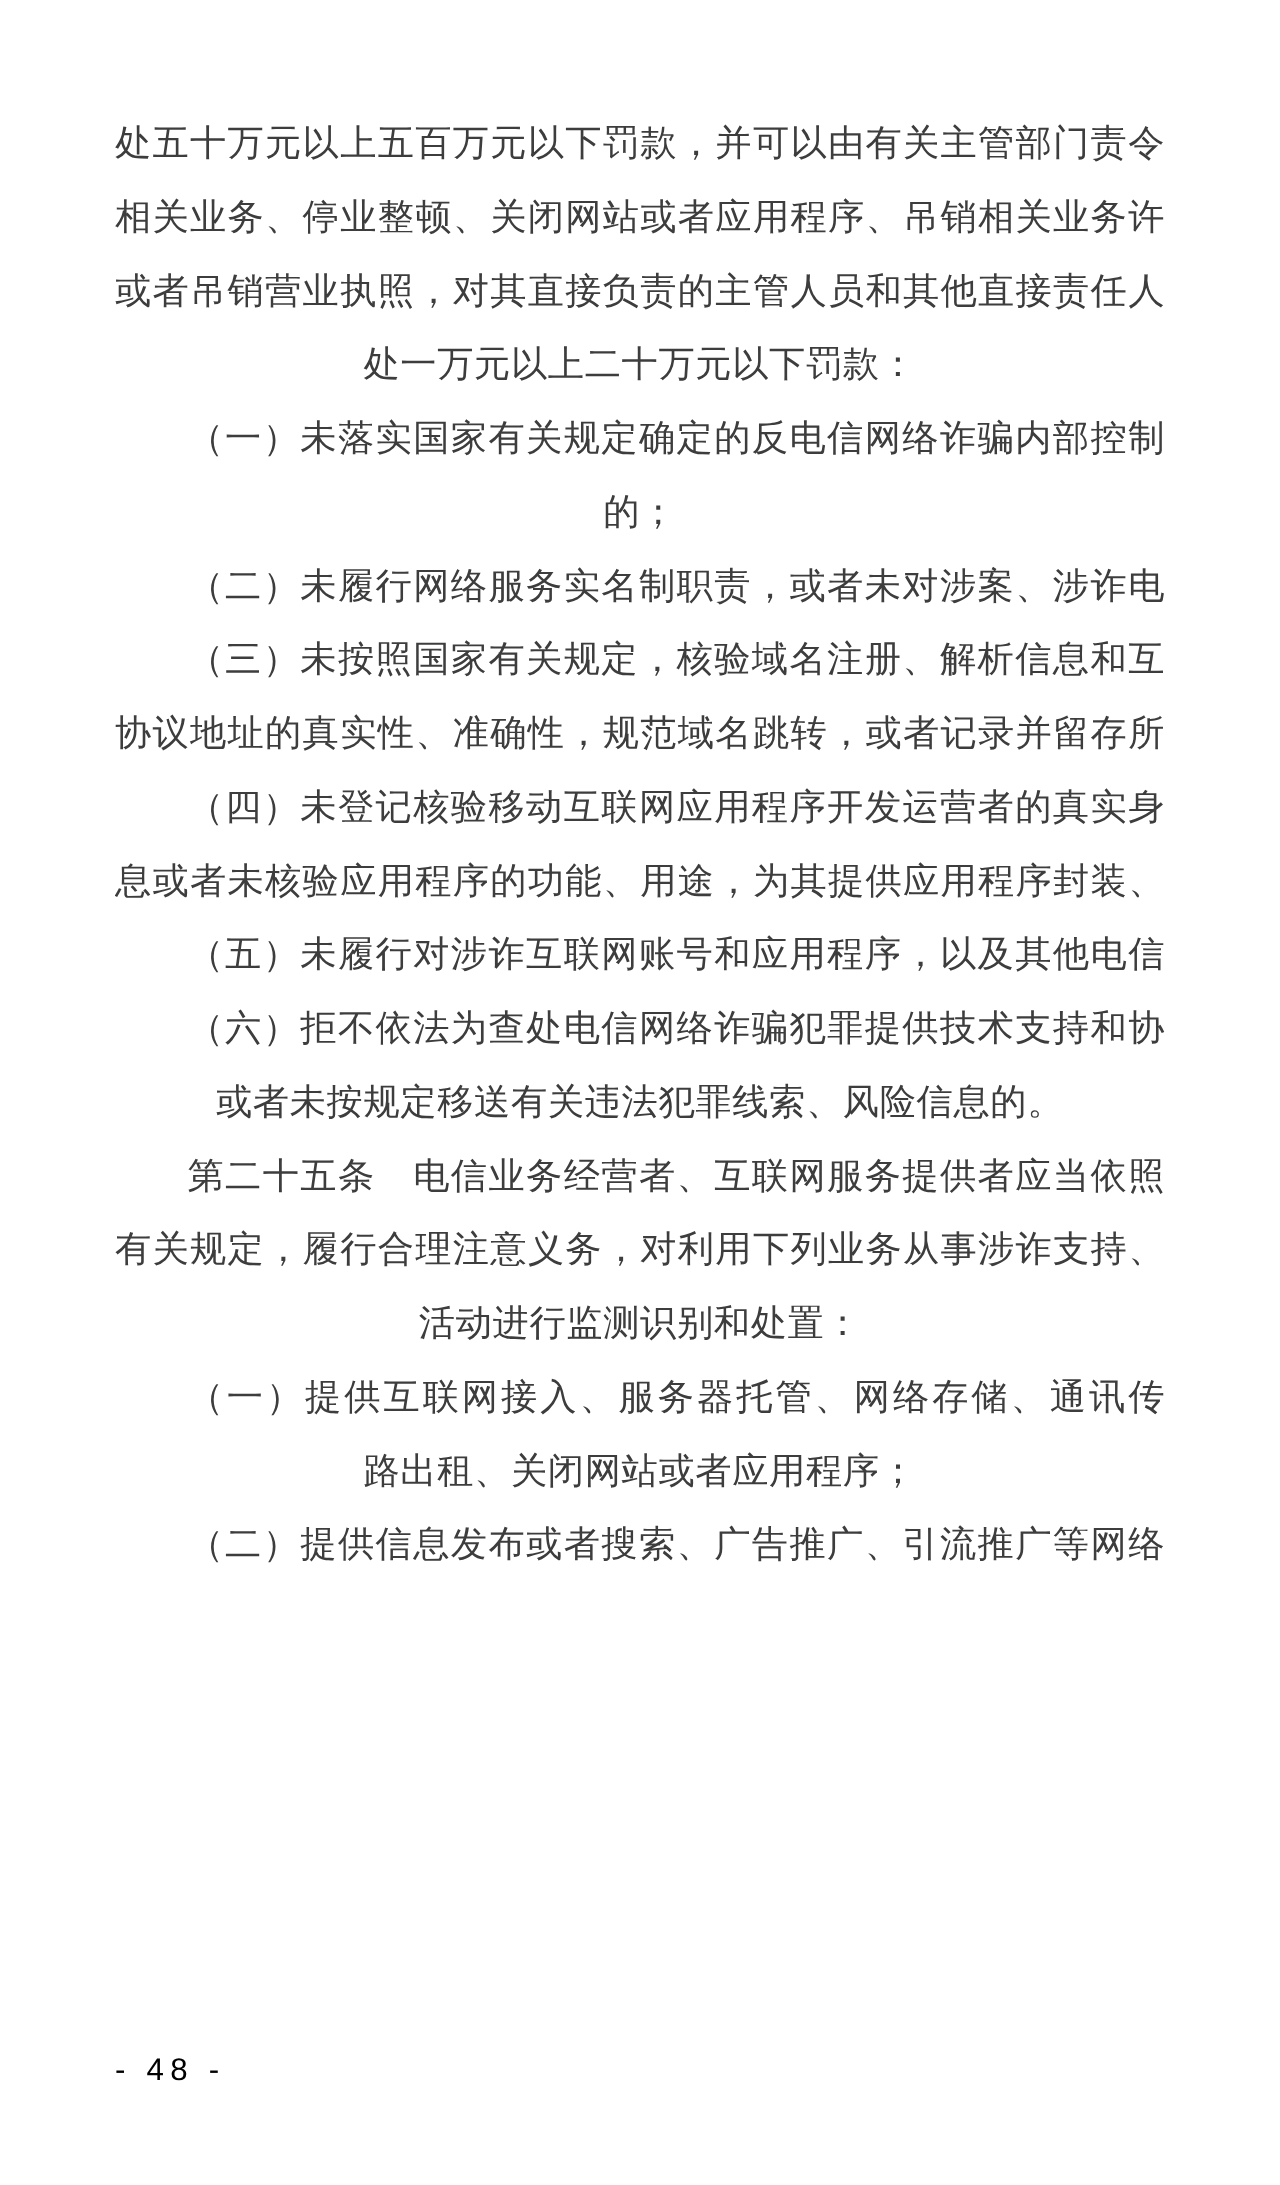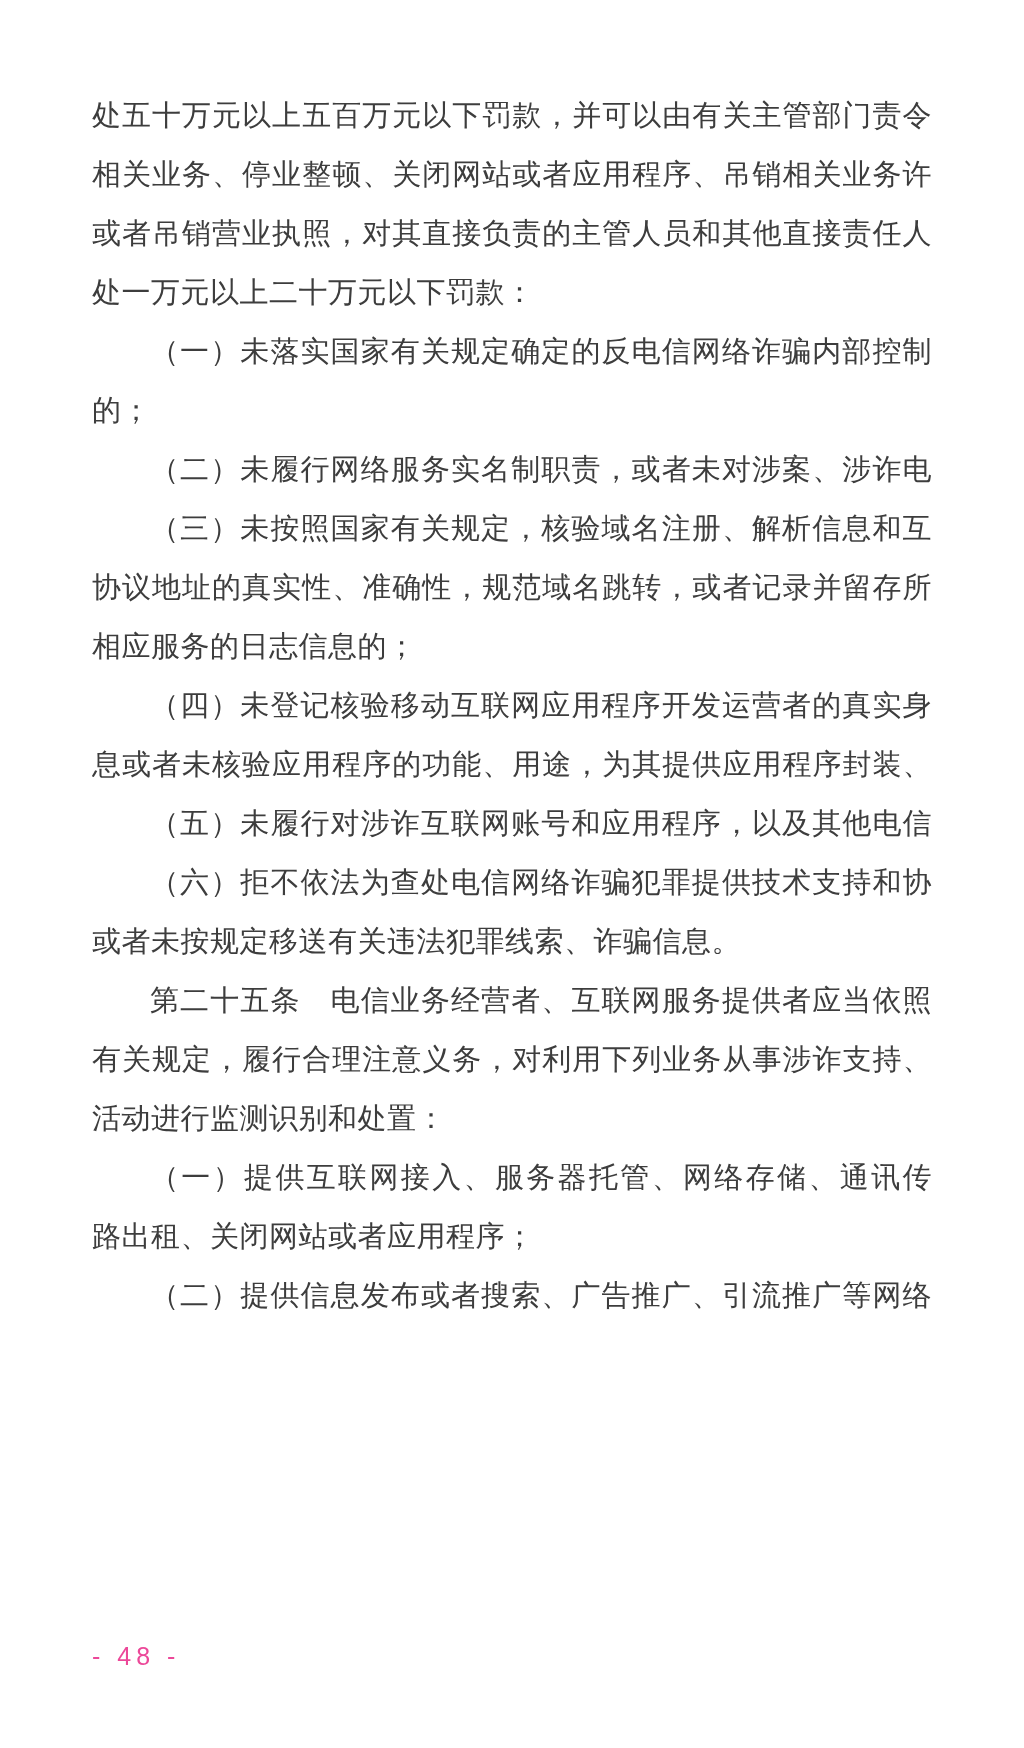--- a/index.html
+++ b/index.html
@@ -32,30 +32,30 @@
   .line {
     height: 59px;
     overflow: hidden;
   }
   .line.full {
     text-align: justify;
     text-align-last: justify;
     text-justify: inter-ideograph;
   }
   .line.last {
-    text-align: left;
+    text-align: center;
   }
   .line.indent {
     text-indent: 2em;
   }
   .footer {
     position: absolute;
     left: 92px;
     top: 1642px;
-    color: #ec4899;
+    color: #000000;
     font-size: 25px;
     letter-spacing: 5px;
   }
 </style>
 </head>
 <body>
 
 <div class="page">
   <div class="content">
       <div class="para">
@@ -67,32 +67,31 @@
       <div class="para">
         <div class="line full indent">（一）未落实国家有关规定确定的反电信网络诈骗内部控制机制</div>
         <div class="line last">的；</div>
       </div>
       <div class="para">
         <div class="line full indent">（二）未履行网络服务实名制职责，或者未对涉案、涉诈电话卡</div>
       </div>
       <div class="para">
         <div class="line full indent">（三）未按照国家有关规定，核验域名注册、解析信息和互联网</div>
         <div class="line full">协议地址的真实性、准确性，规范域名跳转，或者记录并留存所提供</div>
-        <div class="line last">相应服务的日志信息的；</div>
       </div>
       <div class="para">
         <div class="line full indent">（四）未登记核验移动互联网应用程序开发运营者的真实身份信</div>
         <div class="line full">息或者未核验应用程序的功能、用途，为其提供应用程序封装、分发</div>
       </div>
       <div class="para">
         <div class="line full indent">（五）未履行对涉诈互联网账号和应用程序，以及其他电信网络</div>
       </div>
       <div class="para">
         <div class="line full indent">（六）拒不依法为查处电信网络诈骗犯罪提供技术支持和协助，</div>
-        <div class="line last">或者未按规定移送有关违法犯罪线索、诈骗信息。</div>
+        <div class="line last">或者未按规定移送有关违法犯罪线索、风险信息的。</div>
       </div>
       <div class="para">
         <div class="line full indent">第二十五条　电信业务经营者、互联网服务提供者应当依照国家</div>
         <div class="line full">有关规定，履行合理注意义务，对利用下列业务从事涉诈支持、帮助</div>
         <div class="line last">活动进行监测识别和处置：</div>
       </div>
       <div class="para">
         <div class="line full indent">（一）提供互联网接入、服务器托管、网络存储、通讯传输、线</div>
         <div class="line last">路出租、关闭网站或者应用程序；</div>
       </div>

